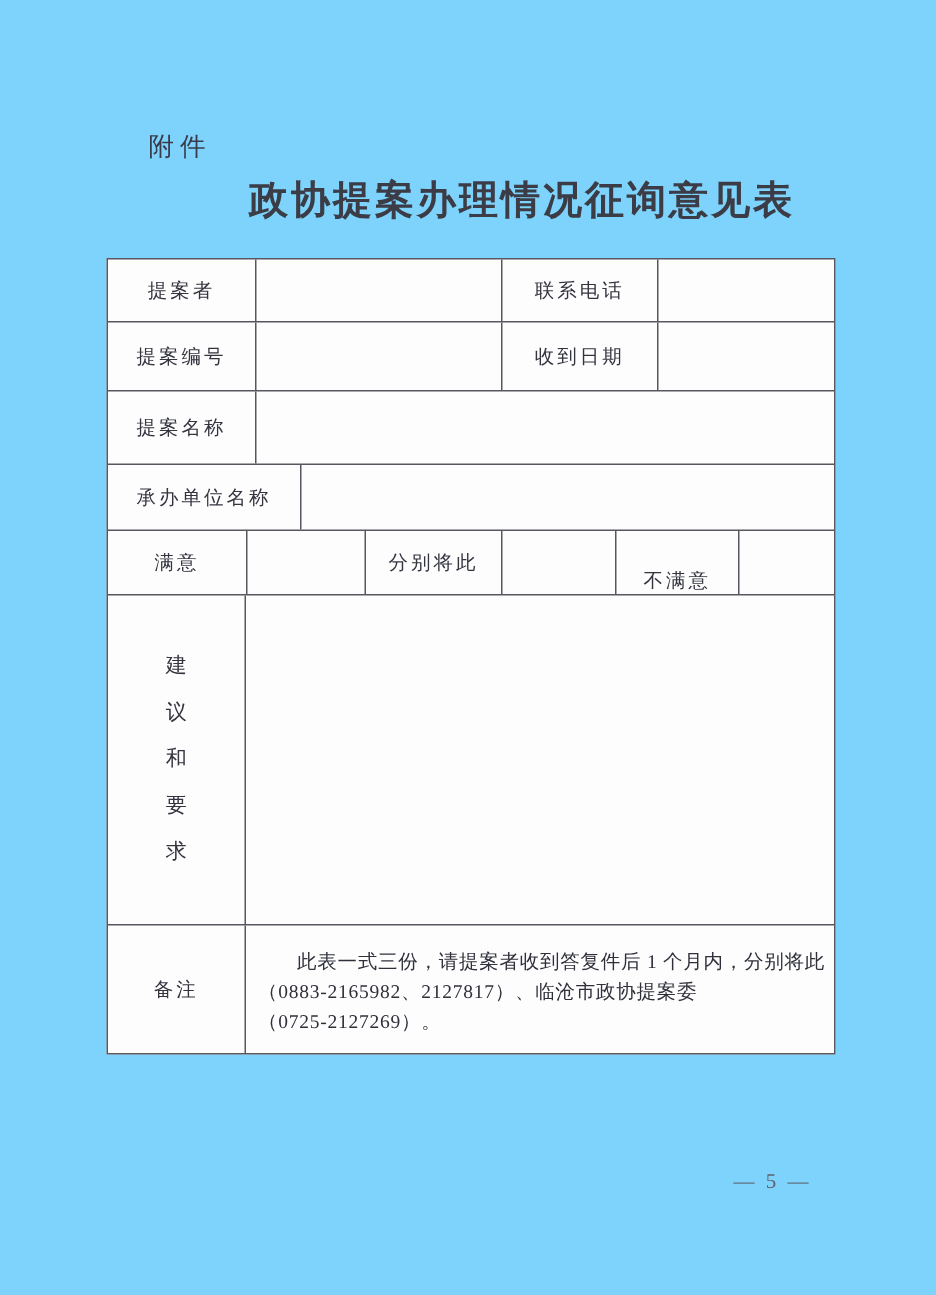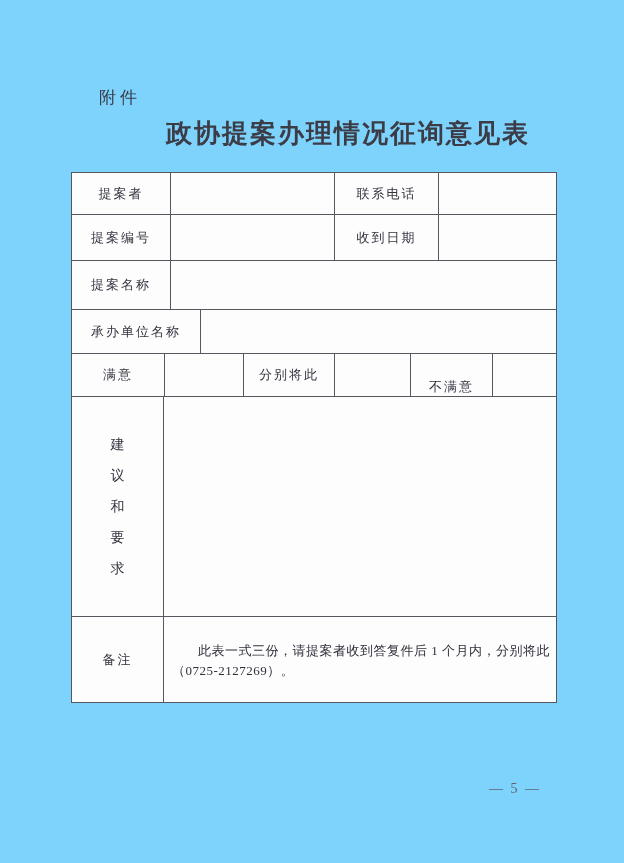--- a/index.html
+++ b/index.html
@@ -206,20 +206,21 @@
         <span class="label"></span>
       </div>
     </div>
 
     <div class="trow r-h">
       <div class="tcell nl w-sidelabel">
         <span class="label">备注</span>
       </div>
       <div class="tcell flex1 remarks-note">
         <div class="note-line indent">此表一式三份，请提案者收到答复件后 1 个月内，分别将此</div>
+        <div class="note-line">（0883-2165982、2127817）、临沧市政协提案委</div>
         <div class="note-line">（0725-2127269）。</div>
       </div>
     </div>
 
   </div>
 
   <div class="footer-page-number">— 5 —</div>
 
 </div>
 

